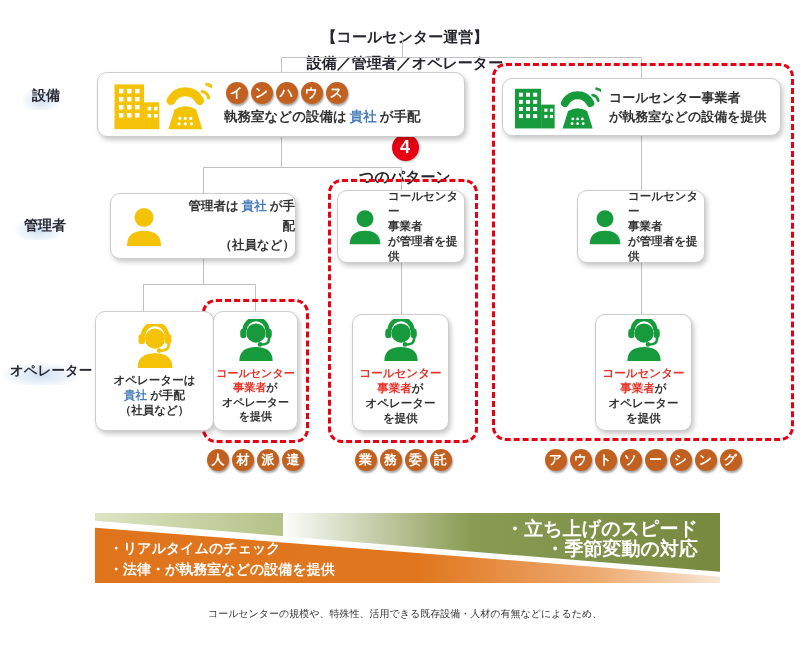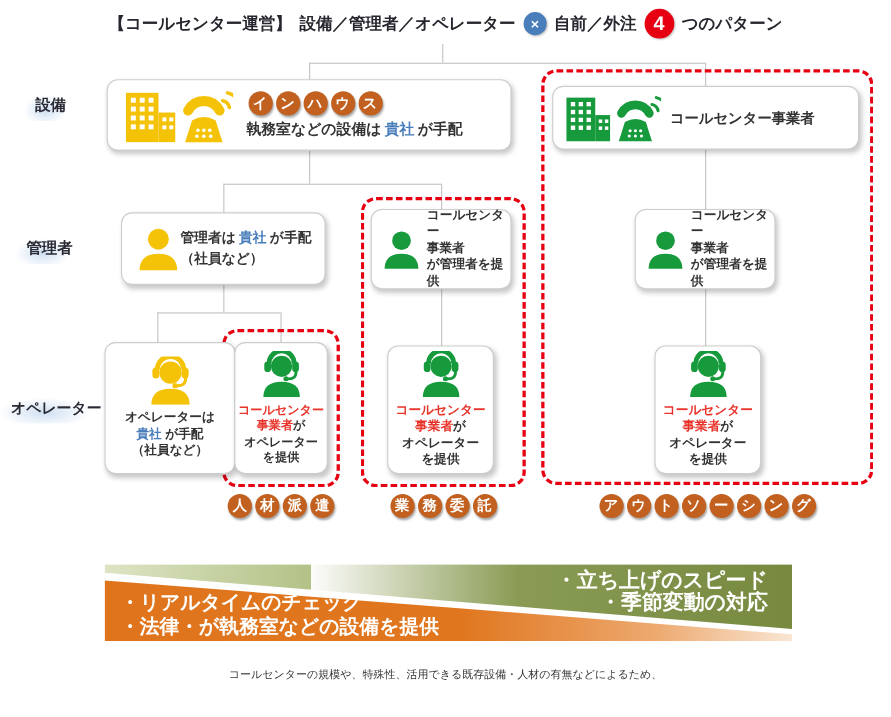--- a/index.html
+++ b/index.html
@@ -1,22 +1,22 @@
 <!DOCTYPE html>
 <html><head>
 <meta charset="utf-8">
 <style>
   * { margin:0; padding:0; box-sizing:border-box; }
   html,body { background:#ffffff; }
   body { font-family:"Liberation Sans","DejaVu Sans",sans-serif; }
   .canvas { position:relative; width:810px; height:652px; background:#fff; overflow:hidden; }
 
   
-  .title { position:absolute; top:8px; left:0; right:0; display:flex; justify-content:center;
-           align-items:center; gap:7px; font-size:15px; font-weight:bold; color:#26262e; }
+  .title { position:absolute; top:28px; left:0; right:0; display:flex; justify-content:center;
+           align-items:center; gap:7px; font-size:15px; font-weight:bold; color:#26262e;flex-direction:column; }
   .circle-times { width:21px; height:21px; border-radius:50%; background:#4a7ebb; color:#fff;
                   display:flex; align-items:center; justify-content:center; font-size:13px; font-weight:bold;
                   box-shadow:1px 1px 2px rgba(0,0,0,.25); }
   .circle-count { width:27px; height:27px; border-radius:50%; background:#e60012; color:#fff;
                   display:flex; align-items:center; justify-content:center; font-size:18px; font-weight:bold;
                   box-shadow:1px 1px 2px rgba(0,0,0,.25); }
 
   
   .row-label { position:absolute; font-size:14px; font-weight:bold; color:#2a2a35; padding:5px 10px;
                background:radial-gradient(ellipse 55% 65% at 40% 65%, #cfe0f2 0%, rgba(207,224,242,0) 75%); }
@@ -28,40 +28,40 @@
   
   .dgroup { position:absolute; border:3px dashed #e60012; border-radius:14px; }
 
   
   .card { position:absolute; background:#fff; border:1.5px solid #cdcdcd; border-radius:10px;
           box-shadow:2px 3px 5px rgba(0,0,0,.22); display:flex; align-items:center; }
   .card .txt { font-size:13.5px; font-weight:bold; color:#333; line-height:19px; }
   .col { display:flex; flex-direction:column; }
   .vcard { flex-direction:column; justify-content:center; text-align:center; }
   .vcard .txt { font-size:11.5px; line-height:15px; margin-top:5px; }
-  .blue { color:#4a7ebb; }
+  .blue { color:#4a7ebb;font-family:Liberation Mono, monospace; }
   .red  { color:#e8332a; }
   .sp { margin:0 3px; }
 
   
   .bchar { display:inline-flex; align-items:center; justify-content:center; width:22px; height:22px;
            border-radius:50%; background:#c2611f; color:#fff; font-weight:bold; font-size:13px;
            margin:0 1.5px; box-shadow:1px 2px 2px rgba(0,0,0,.35); flex:0 0 auto; }
   .badge-row { position:absolute; display:flex; justify-content:center; align-items:center; }
   .badge-inline { display:flex; margin-bottom:3px; }
 
   
   .bar { position:absolute; left:95px; top:513px; width:625px; height:70px; }
   .wedge-green { position:absolute; inset:0;
     clip-path:polygon(0 0, 100% 0, 100% 84%, 0 11%);
     background:linear-gradient(90deg,#dde4c4 0%,#b3c287 30%,#86985105 0%,#8a9c54 60%,#76893f 100%); }
   .wedge-orange { position:absolute; inset:0;
     clip-path:polygon(0 21%, 100% 91%, 100% 100%, 0 100%);
     background:linear-gradient(90deg,#df741c 0%,#e0771f 52%,#eda96f 80%,#f9e6d3 100%); }
-  .bar-left { position:absolute; left:14px; top:25px; color:#fff; font-size:18px; font-weight:bold; line-height:21px; }
+  .bar-left { position:absolute; left:14px; top:25px; color:#fff; font-size:14px; font-weight:bold; line-height:21px; }
   .bar-right { position:absolute; right:22px; top:6px; color:#fff; font-size:19px; font-weight:bold;
                line-height:20px; text-align:right; }
 
   
   .footer { position:absolute; top:602px; left:0; right:0; text-align:center; font-size:10px;
             color:#333; line-height:23px; }
   .footer .red-u { color:#e8332a; text-decoration:underline; }
 
   .icon { flex:0 0 auto; }
 </style>
@@ -190,29 +190,30 @@
           <circle cx="16" cy="48" r="1.8"></circle>
             <circle cx="23" cy="48" r="1.8"></circle>
             <circle cx="30" cy="48" r="1.8"></circle>
           </g>
         <path d="M42 12 a9 9 0 0 1 7 7" stroke="currentColor" stroke-width="3.5" fill="none" stroke-linecap="round"></path>
         <path d="M47 4 a16 16 0 0 1 12 12" stroke="currentColor" stroke-width="3.5" fill="none" stroke-linecap="round"></path>
       </g>
     </svg>
     <div class="col" style="margin-left:8px;">
       <div class="txt red" style="font-size:13px;">コールセンター事業者</div>
+      <div class="txt" style="font-size:13px;">が執務室などの設備を提供</div>
     </div>
   </div>
 
   <div class="card" style="left:110px; top:193px; width:186px; height:66px;">
     <svg class="icon" style="margin-left:14px; color:#f4c307;" width="38" height="40" viewBox="0 0 40 42">
       <circle cx="20" cy="12" r="10" fill="currentColor"></circle>
       <path d="M2 42 Q2 26 20 26 Q38 26 38 42 Z" fill="currentColor"></path>
     </svg>
-    <div class="col" style="margin-left:1px;">
+    <div class="col" style="margin-left:19px;text-align:right;">
       <div class="txt" style="font-size:12.5px;">
         <span>管理者は</span><span class="blue sp">貴社</span><span>が手配</span>
       </div>
       <div class="txt" style="font-size:12.5px;">（社員など）</div>
     </div>
   </div>
 
   <div class="card" style="left:337px; top:190px; width:128px; height:73px;">
     <svg class="icon" style="margin-left:10px; color:#169a3c;" width="34" height="37" viewBox="0 0 40 42">
       <circle cx="20" cy="12" r="10" fill="currentColor"></circle>

